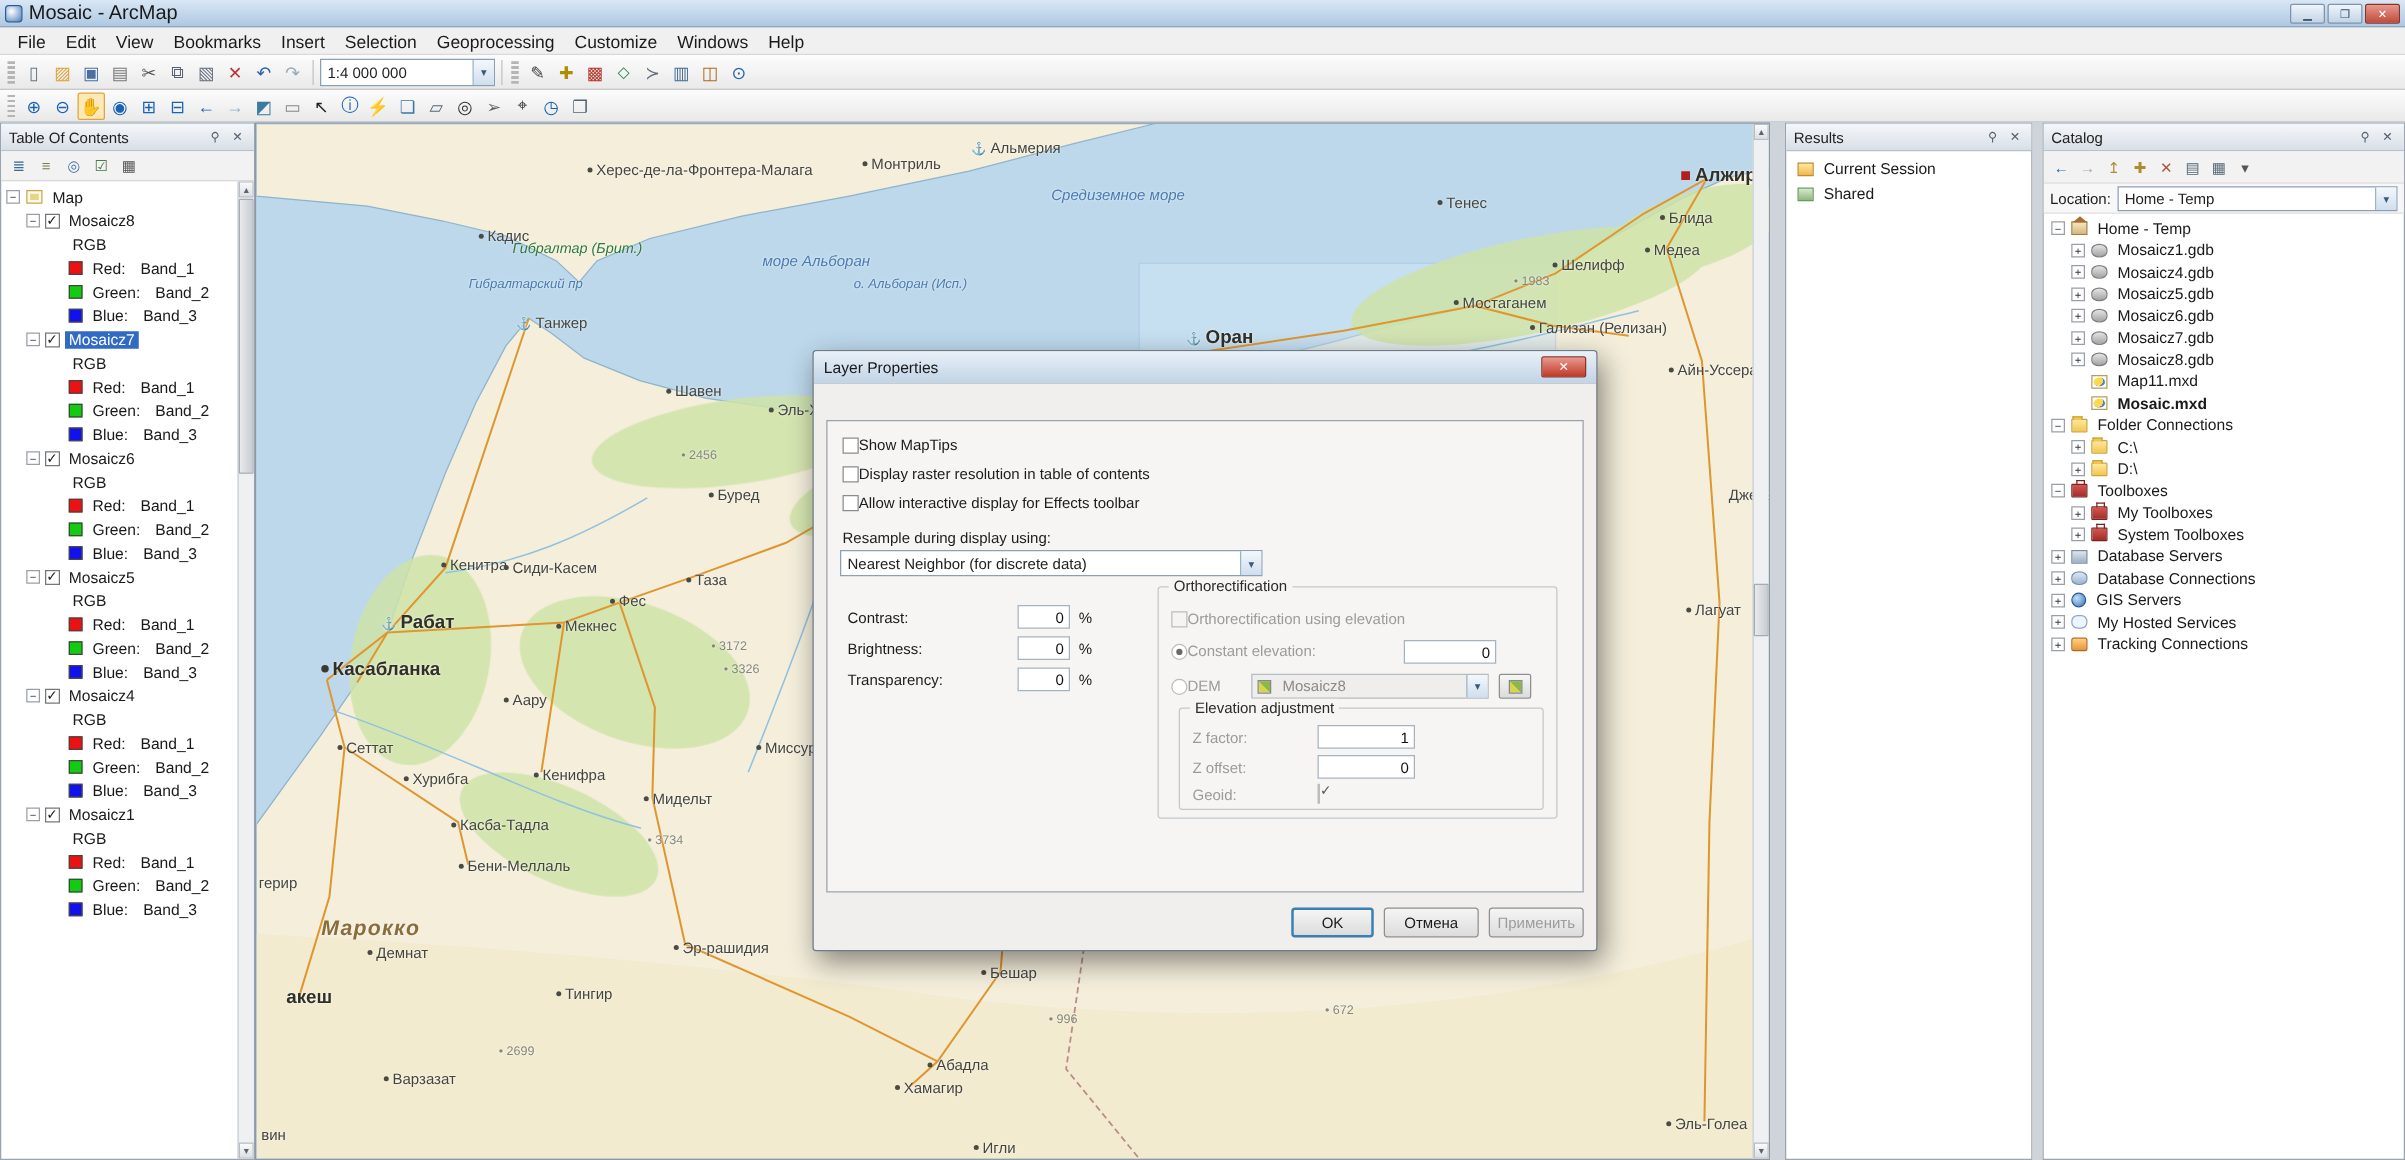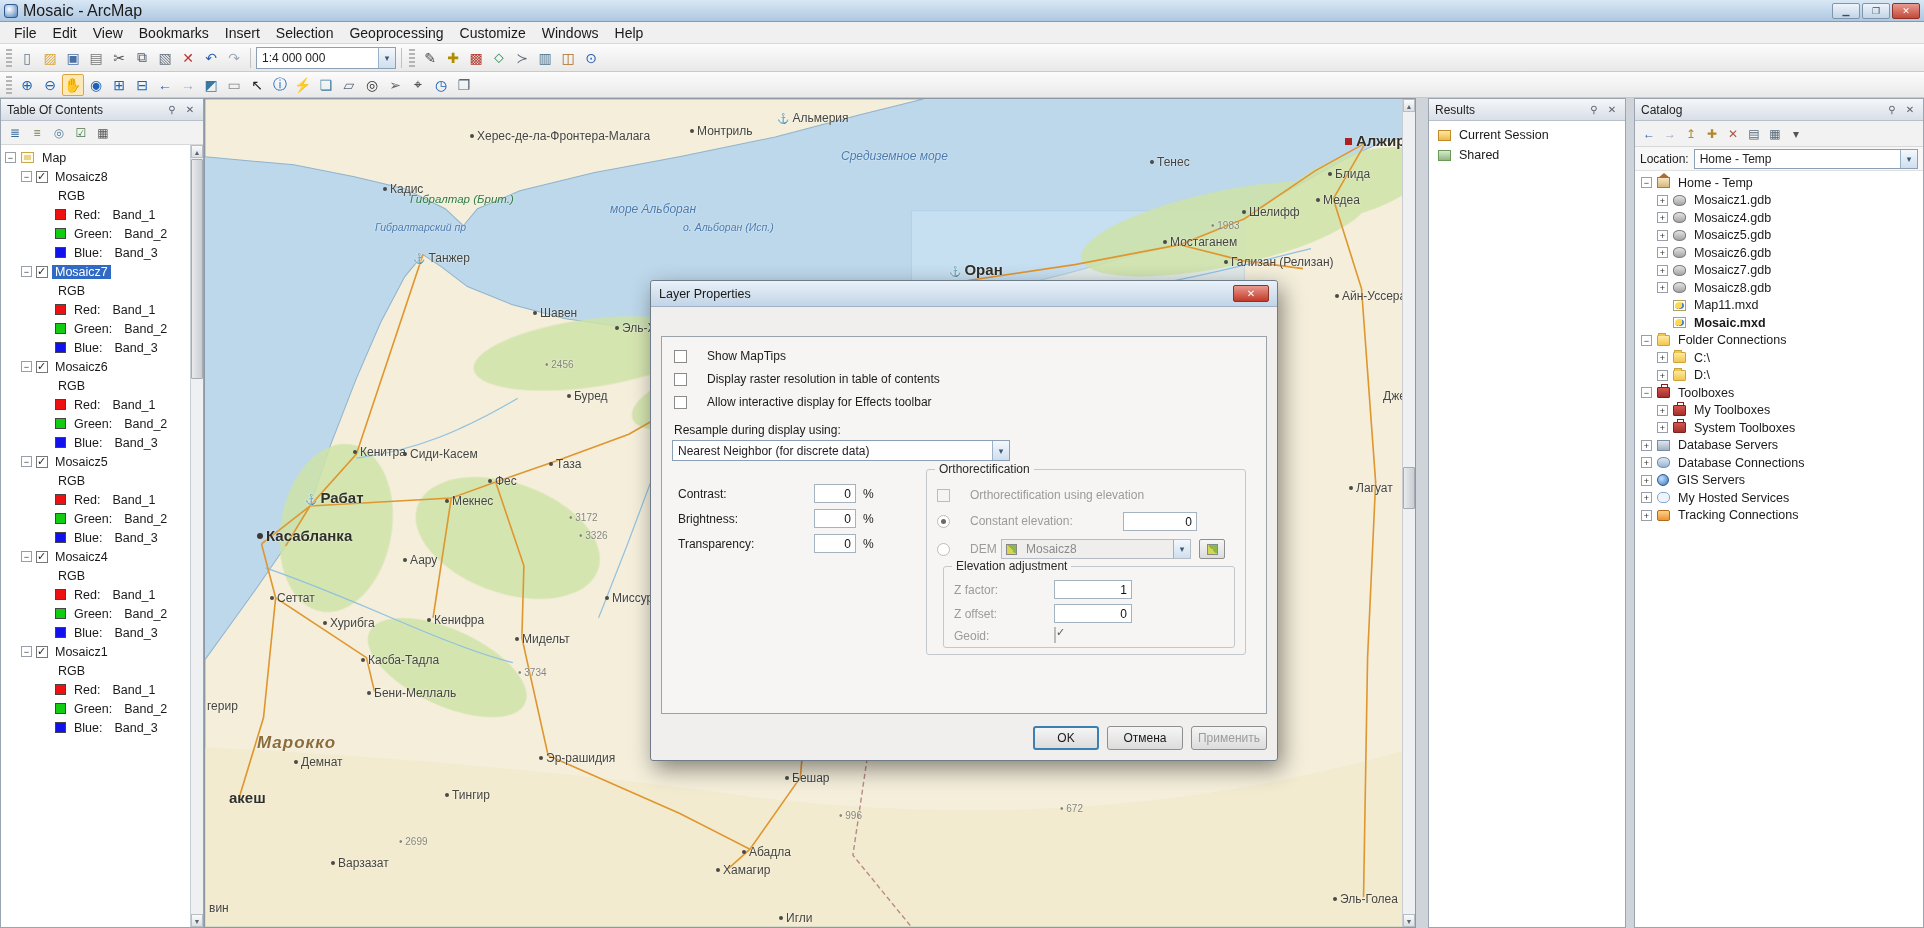--- a/index.html
+++ b/index.html
@@ -130,21 +130,21 @@
   #layer-dialog { position:absolute; left:650px; top:280px; width:628px; height:481px; background:#f0efed; border:1px solid #6e7b88; border-radius:3px; box-shadow:4px 8px 22px rgba(0,0,0,.45); z-index:20; }
   .dlg-titlebar { height:26px; background:linear-gradient(#e9f1f9,#c2d4e6); border-bottom:1px solid #9fb2c5; border-radius:3px 3px 0 0; display:flex; align-items:center; padding:0 8px; }
   .dlg-title { font-size:12.5px; color:#1a1a1a; }
   .dlg-close { margin-left:auto; width:36px; height:17px; background:linear-gradient(#e89a90,#c23a28); border:1px solid #8e3226; border-radius:2px; color:#fff; font-size:10px; display:flex; align-items:center; justify-content:center; }
   .dlg-tabs { position:absolute; left:10px; top:33px; right:10px; height:22px; display:flex; align-items:flex-end; }
   .dtab { padding:3px 9px 2px; font-size:12px; background:linear-gradient(#f4f4f4,#dedede); border:1px solid #9aa2aa; border-bottom:none; border-radius:2px 2px 0 0; margin-right:1px; color:#222; }
   .dtab.active { background:#f6f5f3; padding-top:5px; position:relative; top:1px; z-index:2; }
   .dlg-page { position:absolute; left:10px; top:55px; right:10px; bottom:46px; background:#f6f5f3; border:1px solid #9aa2aa; }
   .wlabel { font-size:12px; color:#1c1c1c; white-space:nowrap; }
   .wlabel.dis { color:#9b9b9b; }
-  .cbrow { position:absolute; left:12px; display:flex; align-items:center; gap:20px; }
+  .cbrow { position:absolute; left:12px; display:flex; align-items:center; gap:0; }
   .wcb { width:13px; height:13px; border:1px solid #8b8b8b; background:#fff; position:relative; flex:none; }
   .wcb.dis { border-color:#bcbcbc; background:#f4f4f4; }
   .wcb.checked::before { content:"✓"; position:absolute; top:-2px; left:1px; font-size:11px; color:#555; }
   .wradio { width:13px; height:13px; border:1px solid #8b8b8b; border-radius:50%; background:#fff; position:relative; flex:none; }
   .wradio.dis { border-color:#bcbcbc; }
   .wradio.on::before { content:""; position:absolute; inset:3px; background:#6a6a6a; border-radius:50%; }
   .winput { position:absolute; height:19px; background:#fff; border:1px solid #a5b2c0; font-size:12px; display:flex; align-items:center; justify-content:flex-end; padding:0 4px; color:#111; }
   .group { position:absolute; border:1px solid #c3c8cd; border-radius:3px; }
   .group-title { position:absolute; top:-8px; left:8px; background:#f6f5f3; padding:0 4px; font-size:12px; color:#2a2a2a; }
   .sl-ticks { position:absolute; border-top:2px dotted #9aa0a6; }
@@ -523,21 +523,21 @@
           <span class="mlabel city" style="left: 310px; top: 533px;">Мидельт</span>
           <span class="mlabel city" style="left: 156px; top: 554px;">Касба-Тадла</span>
           <span class="mlabel elev" style="left: 313px; top: 568px;">3734</span>
           <span class="mlabel city" style="left: 162px; top: 587px;">Бени-Меллаль</span>
           <span class="mlabel country" style="left: 52px; top: 634px;">Марокко</span>
           <span class="mlabel city" style="left: 89px; top: 656px;">Демнат</span>
           <span class="mlabel bigpartial" style="left: 24px; top: 690px;">акеш</span>
           <span class="mlabel city" style="left: 240px; top: 689px;">Тингир</span>
           <span class="mlabel city" style="left: 334px; top: 652px;">Эр-рашидия</span>
           <span class="mlabel elev" style="left: 194px; top: 737px;">2699</span>
-          <span class="mlabel city" style="left: 102px; top: 757px; margin-left: 24px;">Варзазат</span>
+          <span class="mlabel city" style="left: 102px; top: 757px;">Варзазат</span>
           <span class="mlabel partial" style="left: 2px; top: 600px;">герир</span>
           <span class="mlabel partial" style="left: 4px; top: 802px;">вин</span>
           <span class="mlabel city" style="left: 580px; top: 672px;">Бешар</span>
           <span class="mlabel elev" style="left: 634px; top: 711px;">996</span>
           <span class="mlabel elev" style="left: 855px; top: 704px;">672</span>
           <span class="mlabel city" style="left: 537px; top: 746px;">Абадла</span>
           <span class="mlabel city" style="left: 511px; top: 764px;">Хамагир</span>
           <span class="mlabel city" style="left: 574px; top: 812px;">Игли</span>
           <span class="mlabel city" style="left: 945px; top: 56px;">Тенес</span>
           <span class="mlabel city" style="left: 1123px; top: 68px;">Блида</span>

